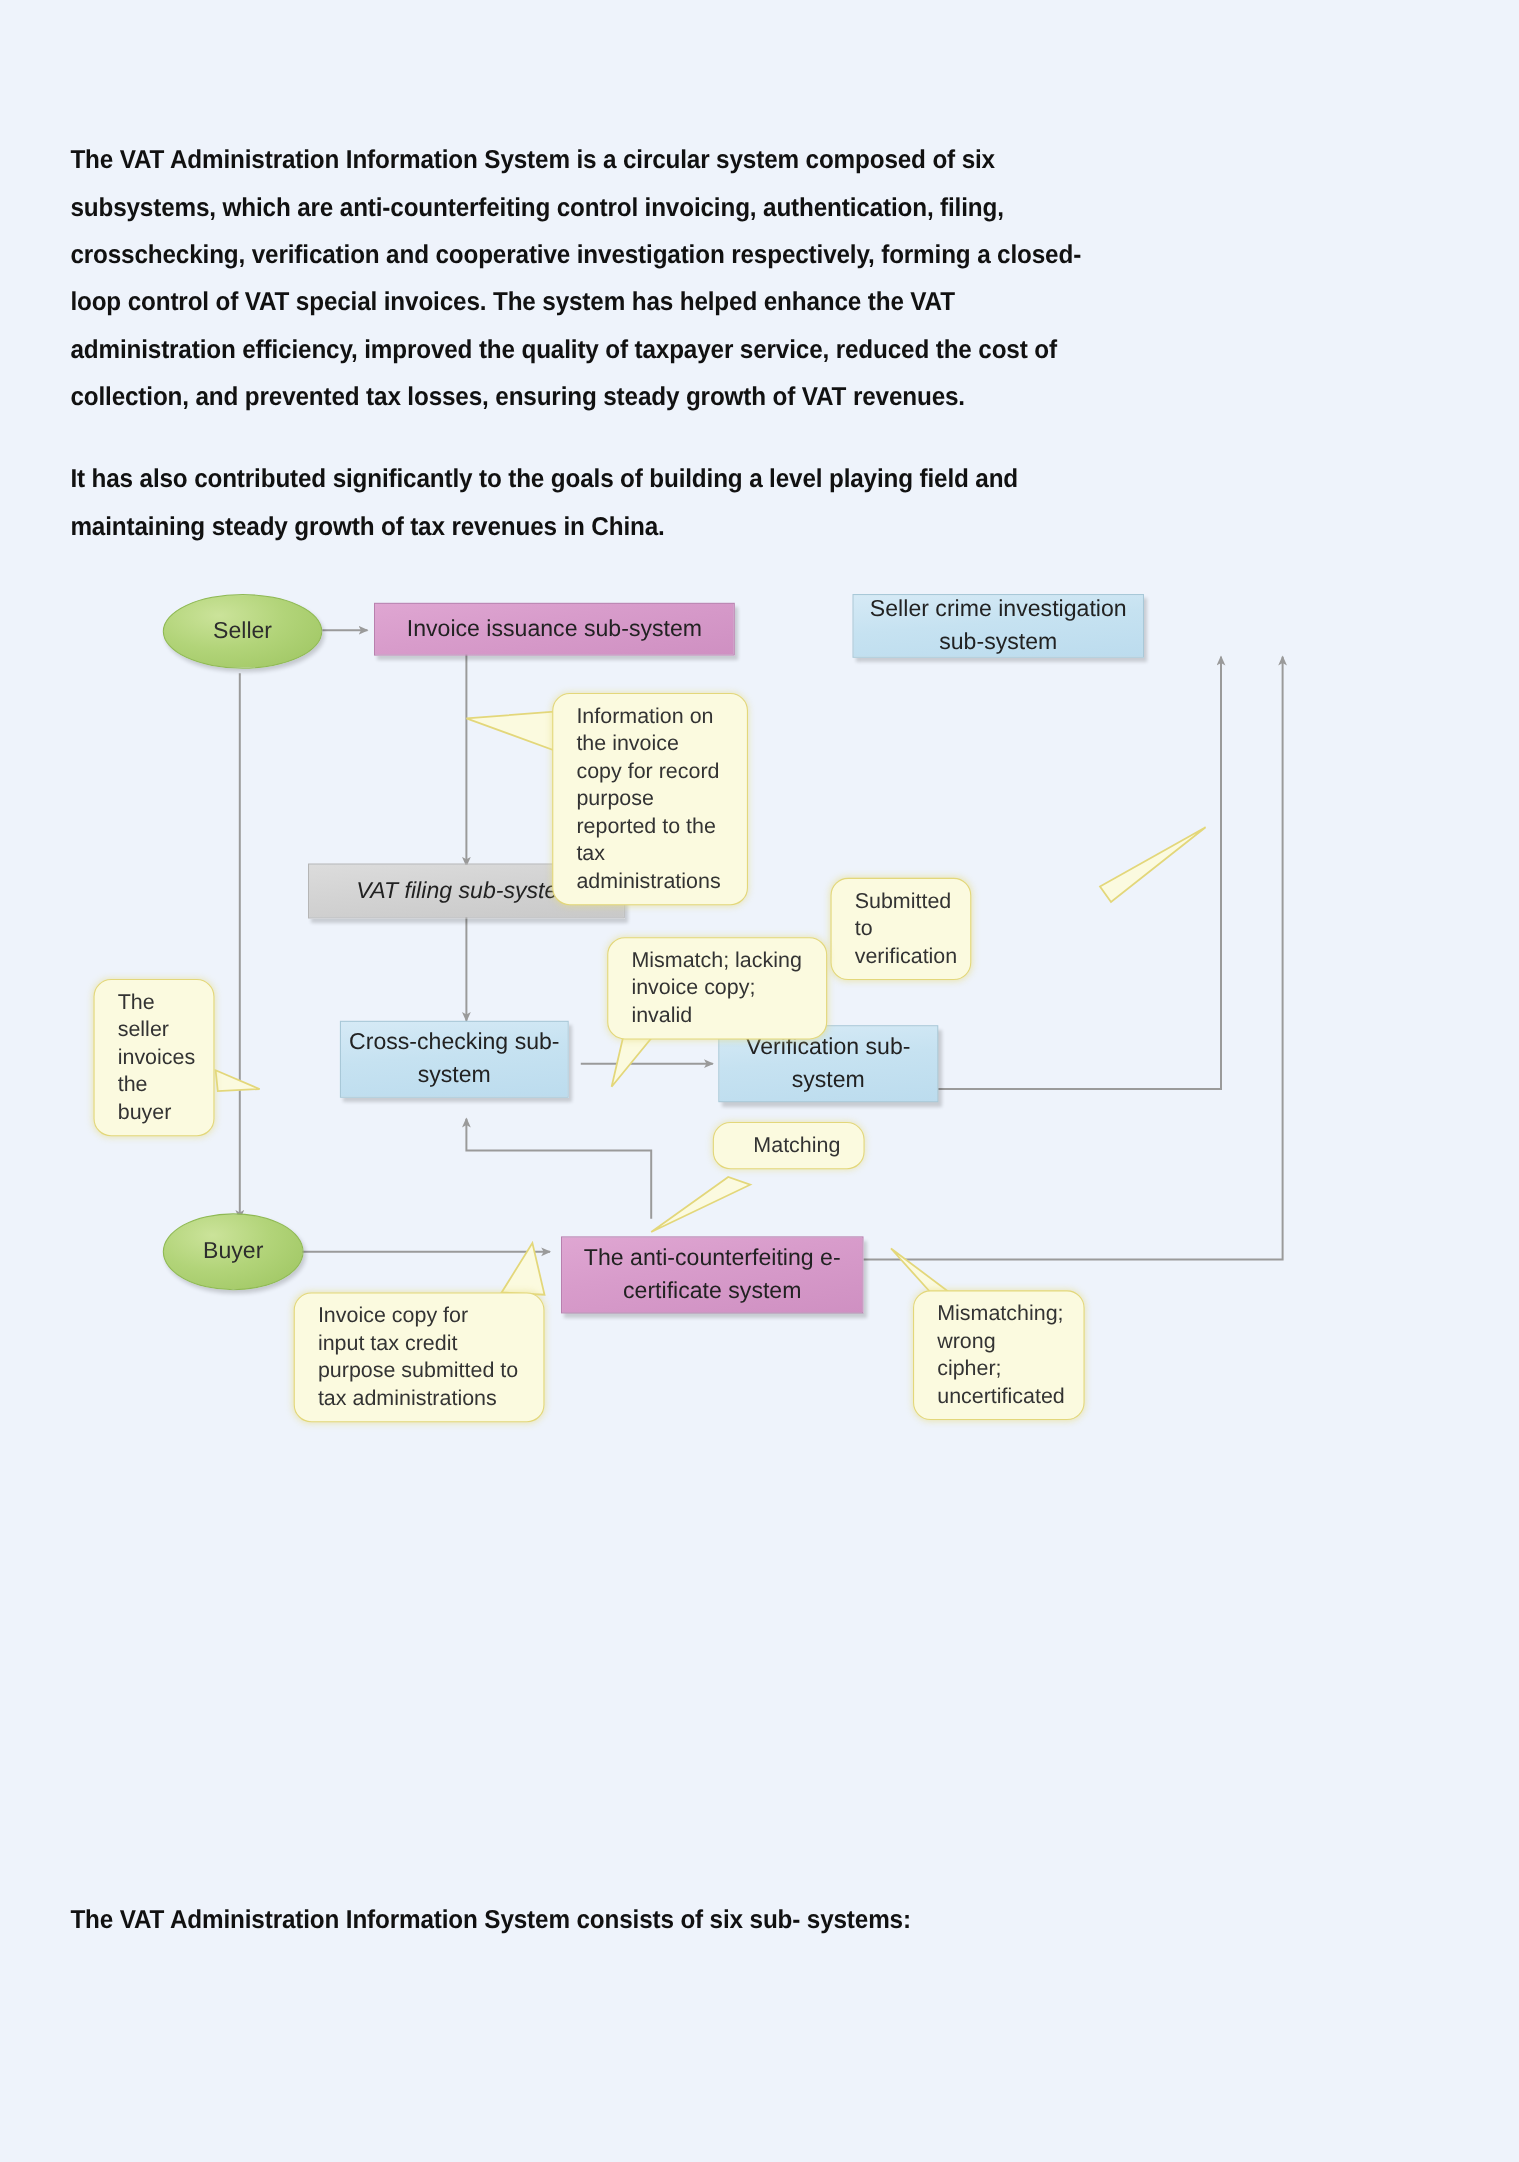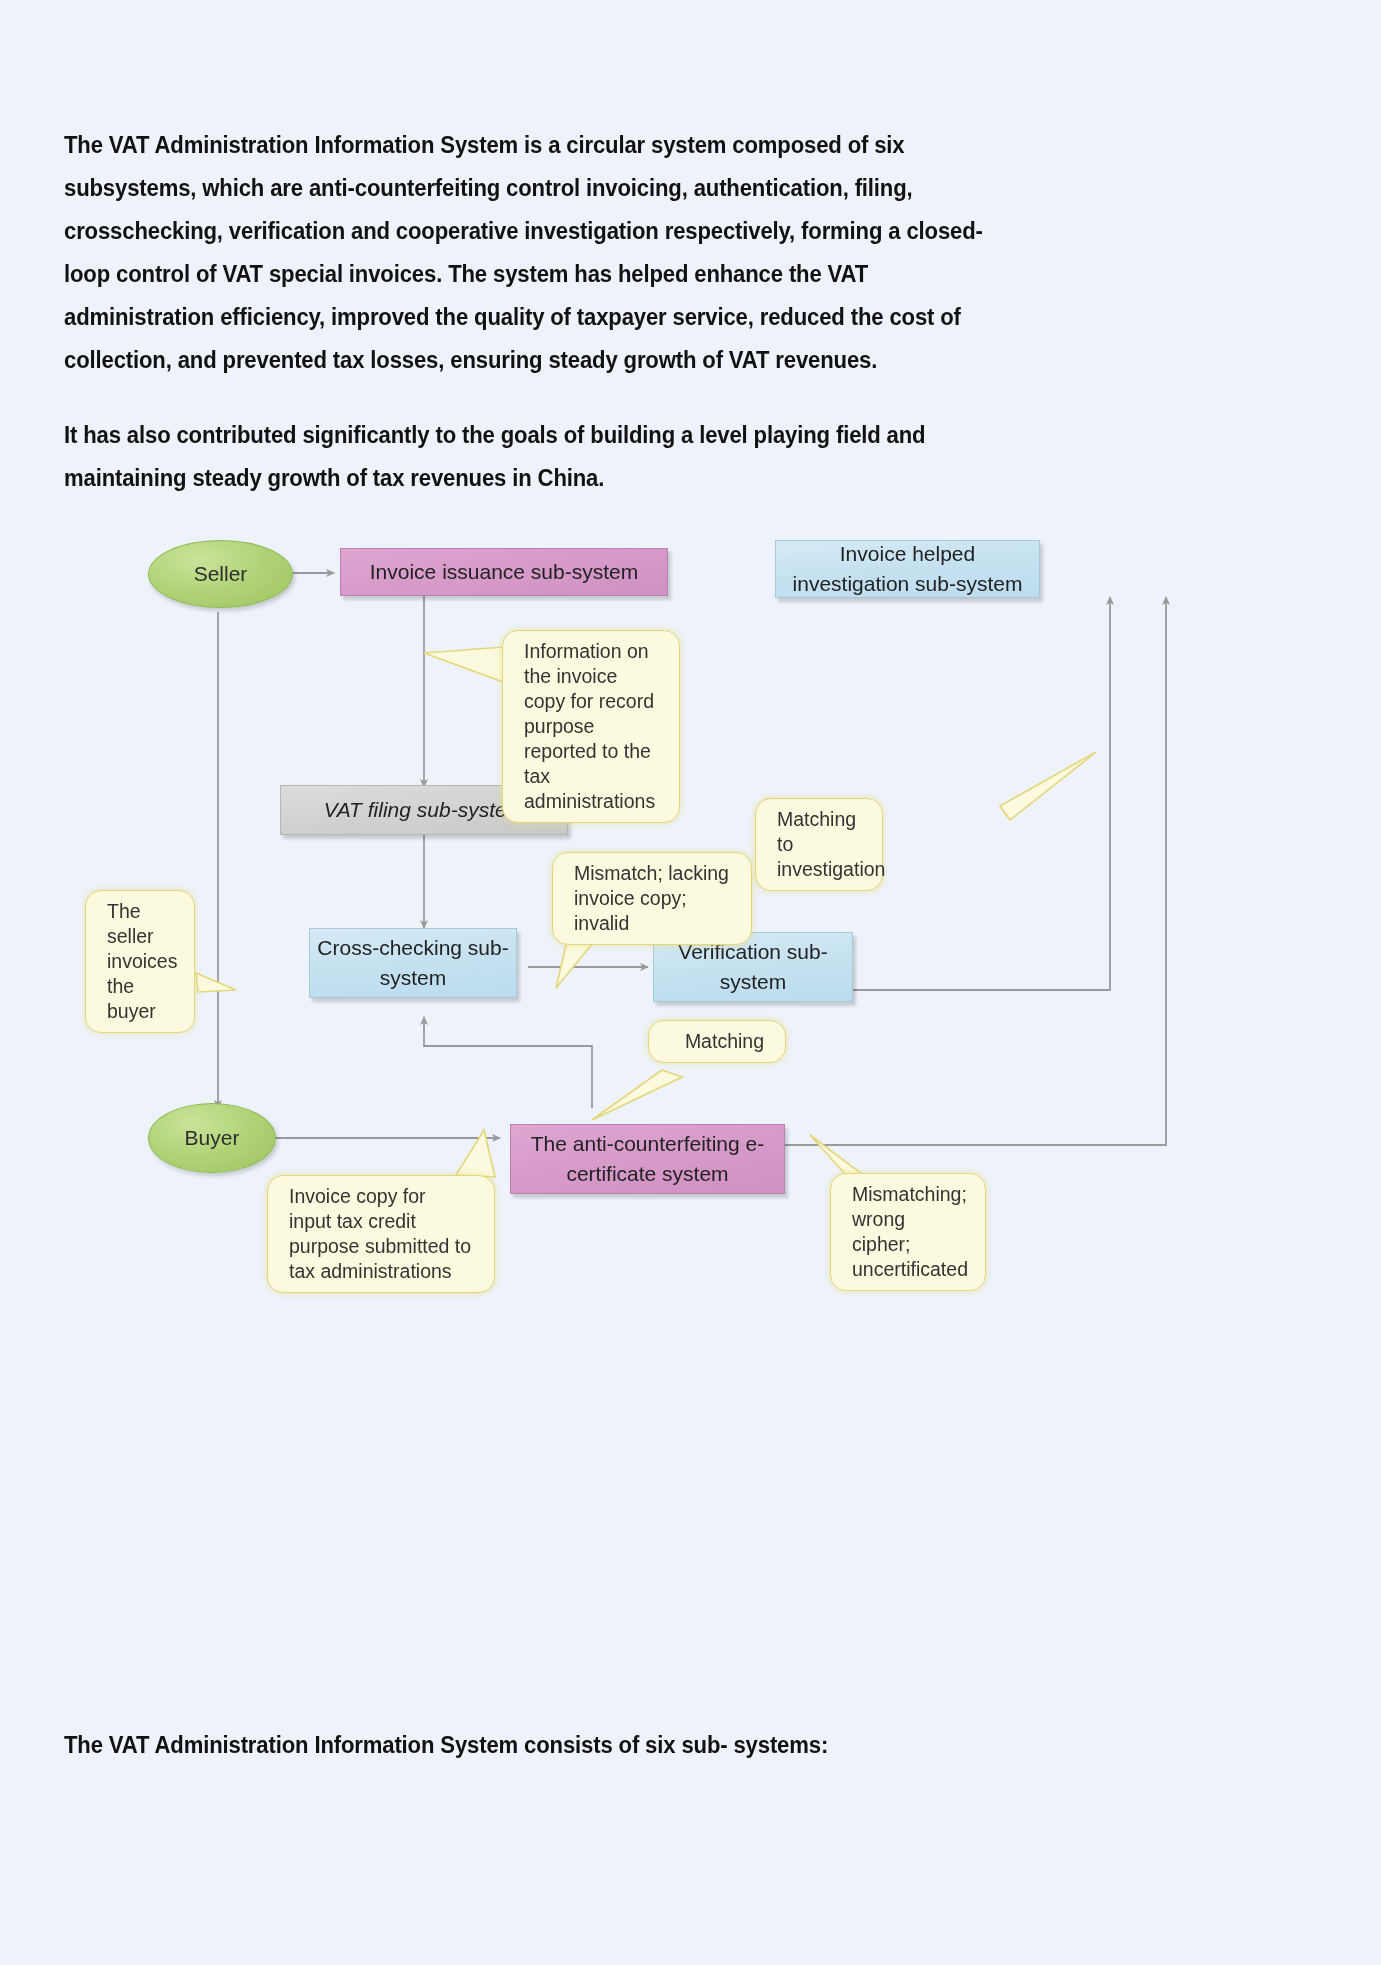--- a/index.html
+++ b/index.html
@@ -133,21 +133,21 @@
 
   <div class="node ellipse" style="left:148px;top:20px;width:145px;height:68px;">
     <span>Seller</span>
   </div>
 
   <div class="node box box-pink" style="left:340px;top:28px;width:328px;height:48px;">
     <span>Invoice issuance sub-system</span>
   </div>
 
   <div class="node box box-blue" style="left:775px;top:20px;width:265px;height:58px;padding:0 8px;">
-    <span>Invoice helped investigation sub-system</span>
+    <span>Seller crime investigation sub-system</span>
   </div>
 
   <div class="node box box-gray" style="left:280px;top:265px;width:288px;height:50px;font-style:italic;">
     <span>VAT filing sub-system</span>
   </div>
 
   <div class="node box box-blue" style="left:309px;top:408px;width:208px;height:70px;">
     <span>Cross-checking sub-system</span>
   </div>
 
@@ -161,21 +161,21 @@
 
   <div class="node box box-pink" style="left:510px;top:583px;width:275px;height:70px;padding:0 10px;margin-top:21px;">
     <span>The anti-counterfeiting e-certificate system</span>
   </div>
 
   <div class="callout" style="left:502px;top:110px;width:178px;">
     <span>Information on the invoice copy for record purpose reported to the tax administrations</span>
   </div>
 
   <div class="callout" style="left:755px;top:278px;width:128px;">
-    <span>Matching to investigation</span>
+    <span>Submitted to verification</span>
   </div>
 
   <div class="callout" style="left:552px;top:332px;width:200px;">
     <span>Mismatch; lacking invoice copy; invalid</span>
   </div>
 
   <div class="callout" style="left:85px;top:370px;width:110px;">
     <span>The seller invoices the buyer</span>
   </div>
 

